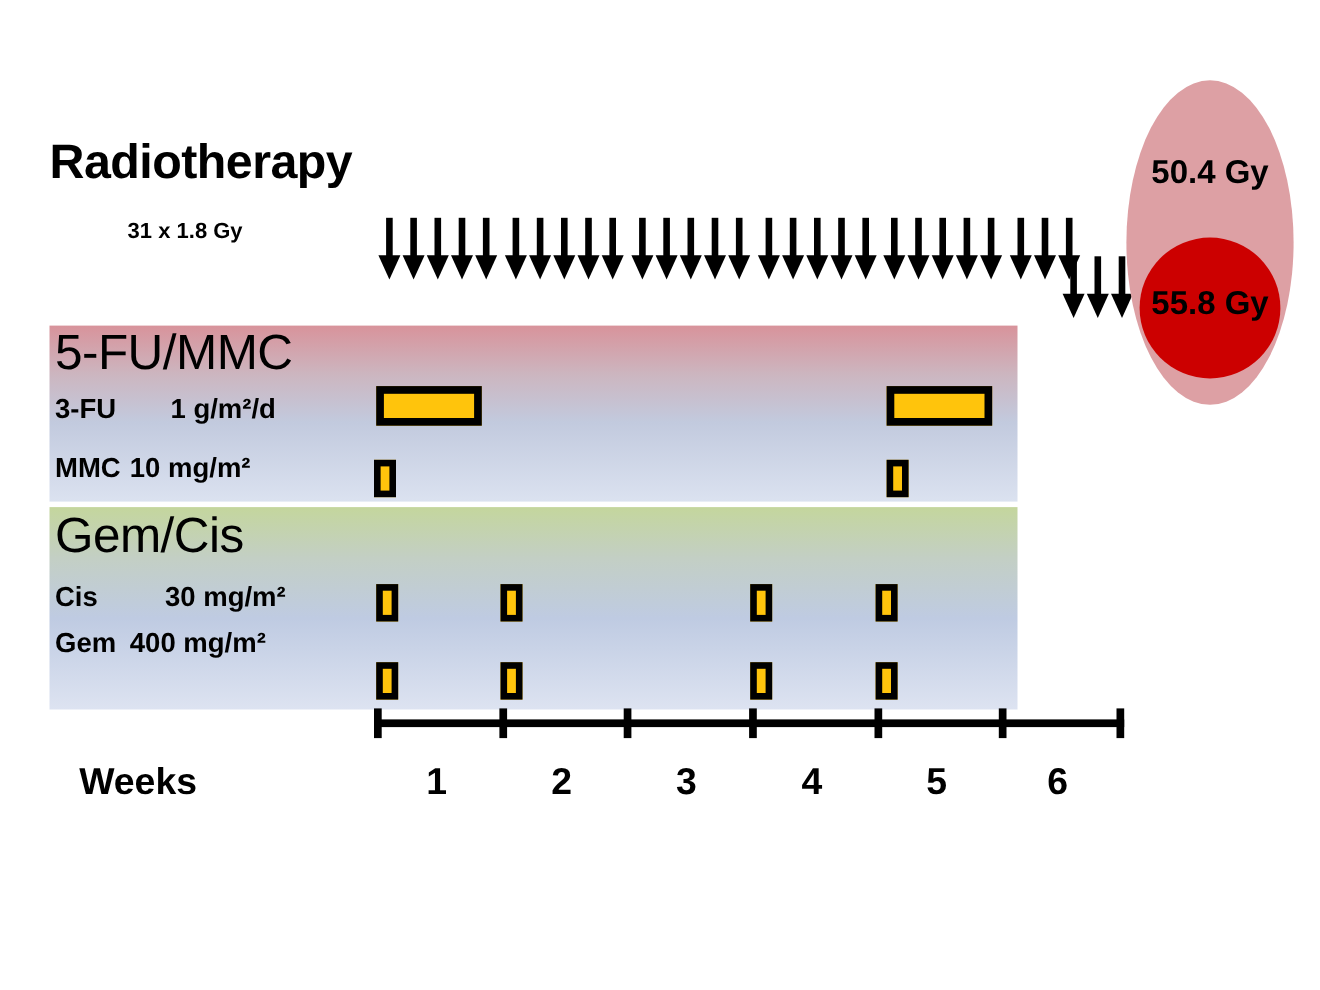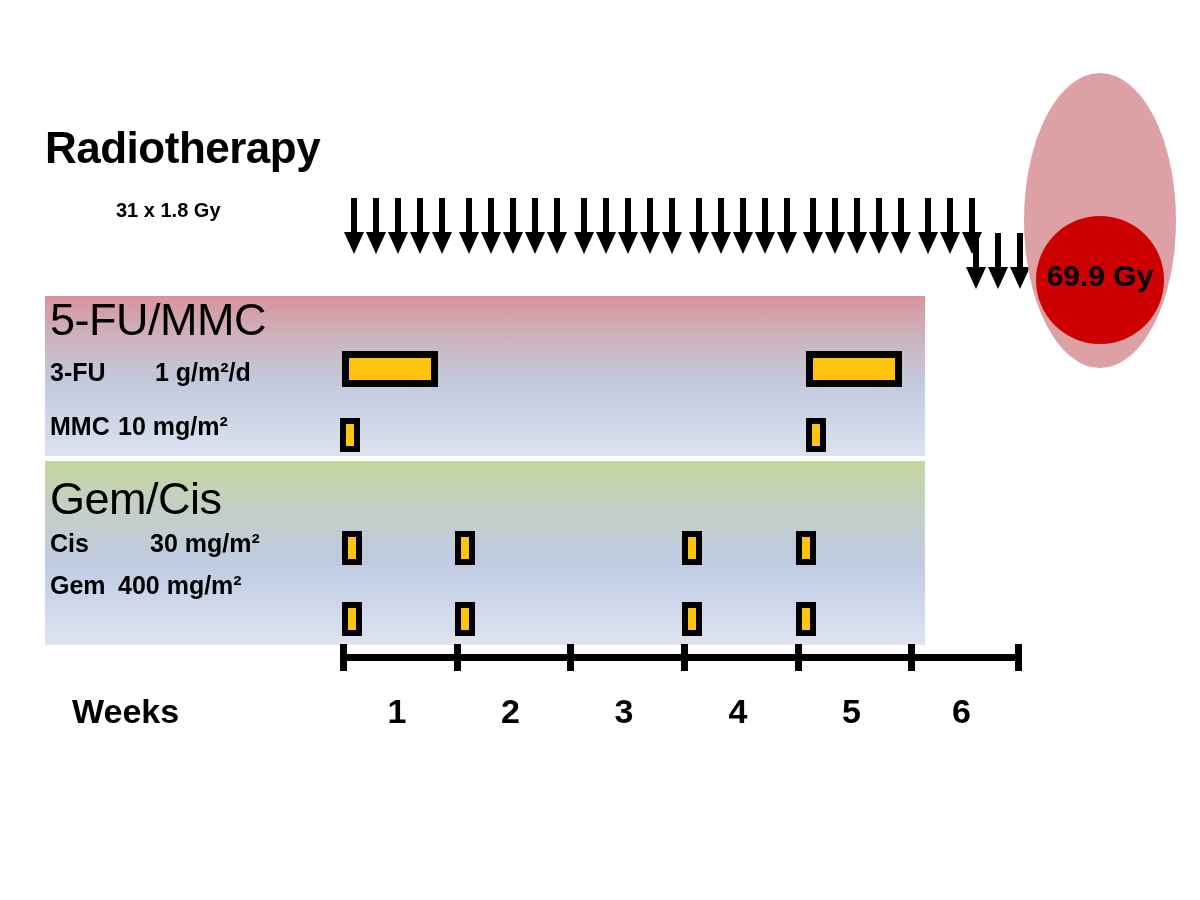--- a/index.html
+++ b/index.html
@@ -349,37 +349,38 @@
         <div class="arrow" style="left: 44px; top: 0px;">
           <div class="shaft"></div>
           <div class="head"></div>
         </div>
       </div>
     </div>
 
   <div id="dose-ellipse-wrap">
     <div id="dose-outer-ellipse"></div>
     <div id="dose-inner-circle"></div>
-    <div id="dose-label-inner">69.9 Gy</div>
+    <div id="dose-label-outer">50.4 Gy</div>
+    <div id="dose-label-inner">55.8 Gy</div>
   </div>
 
   <div class="band" id="band-fumcc">
     <div class="band-title" style="top:-2px">5-FU/MMC</div>
 
     <div class="drug-label" style="top:62px">
       <span style="display:inline-block;width:105px">3-FU</span><span class="dose-val">1 g/m²/d</span>
     </div>
 
     <div class="drug-label" style="top:116px">
       <span style="display:inline-block;width:68px">MMC</span><span class="dose-val">10 mg/m²</span>
     </div>
   </div>
 
   <div class="band" id="band-gemcis">
-    <div class="band-title" style="top:12px">Gem/Cis</div>
+    <div class="band-title" style="top:0px">Gem/Cis</div>
 
     <div class="drug-label" style="top:68px">
       <span style="display:inline-block;width:100px">Cis</span><span class="dose-val">30 mg/m²</span>
     </div>
 
     <div class="drug-label" style="top:110px">
       <span style="display:inline-block;width:68px">Gem</span><span class="dose-val">400 mg/m²</span>
     </div>
   </div>
 

